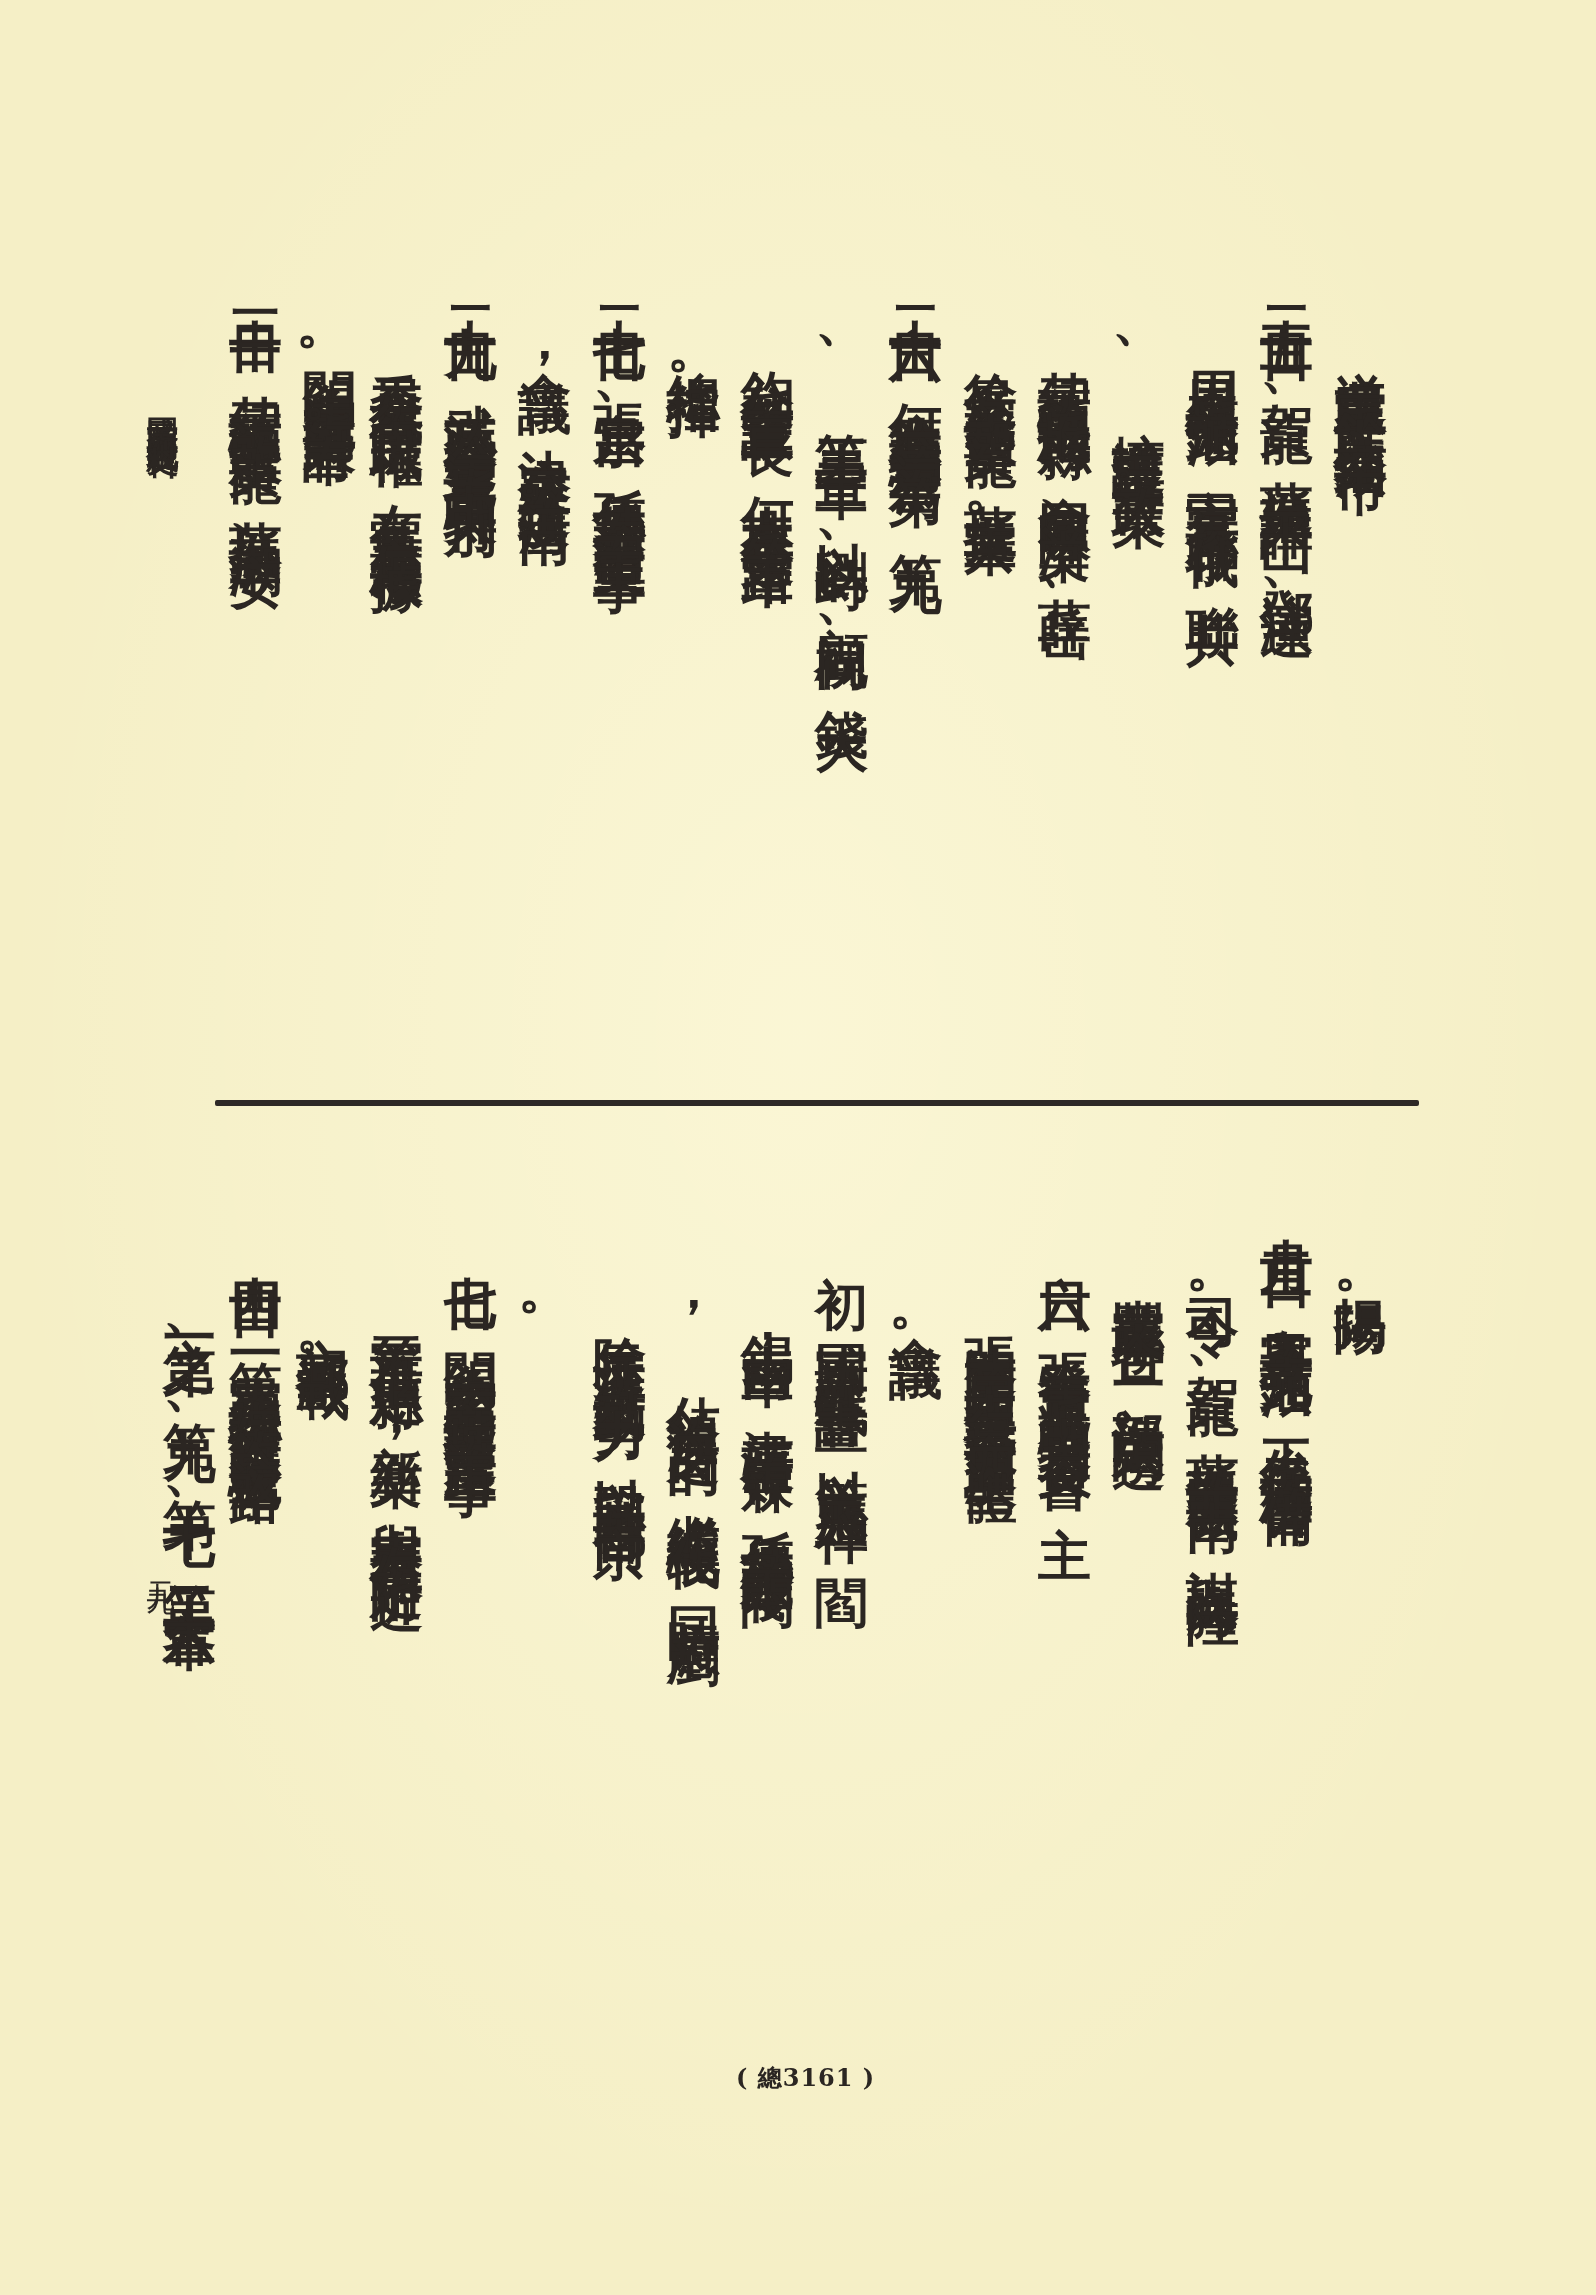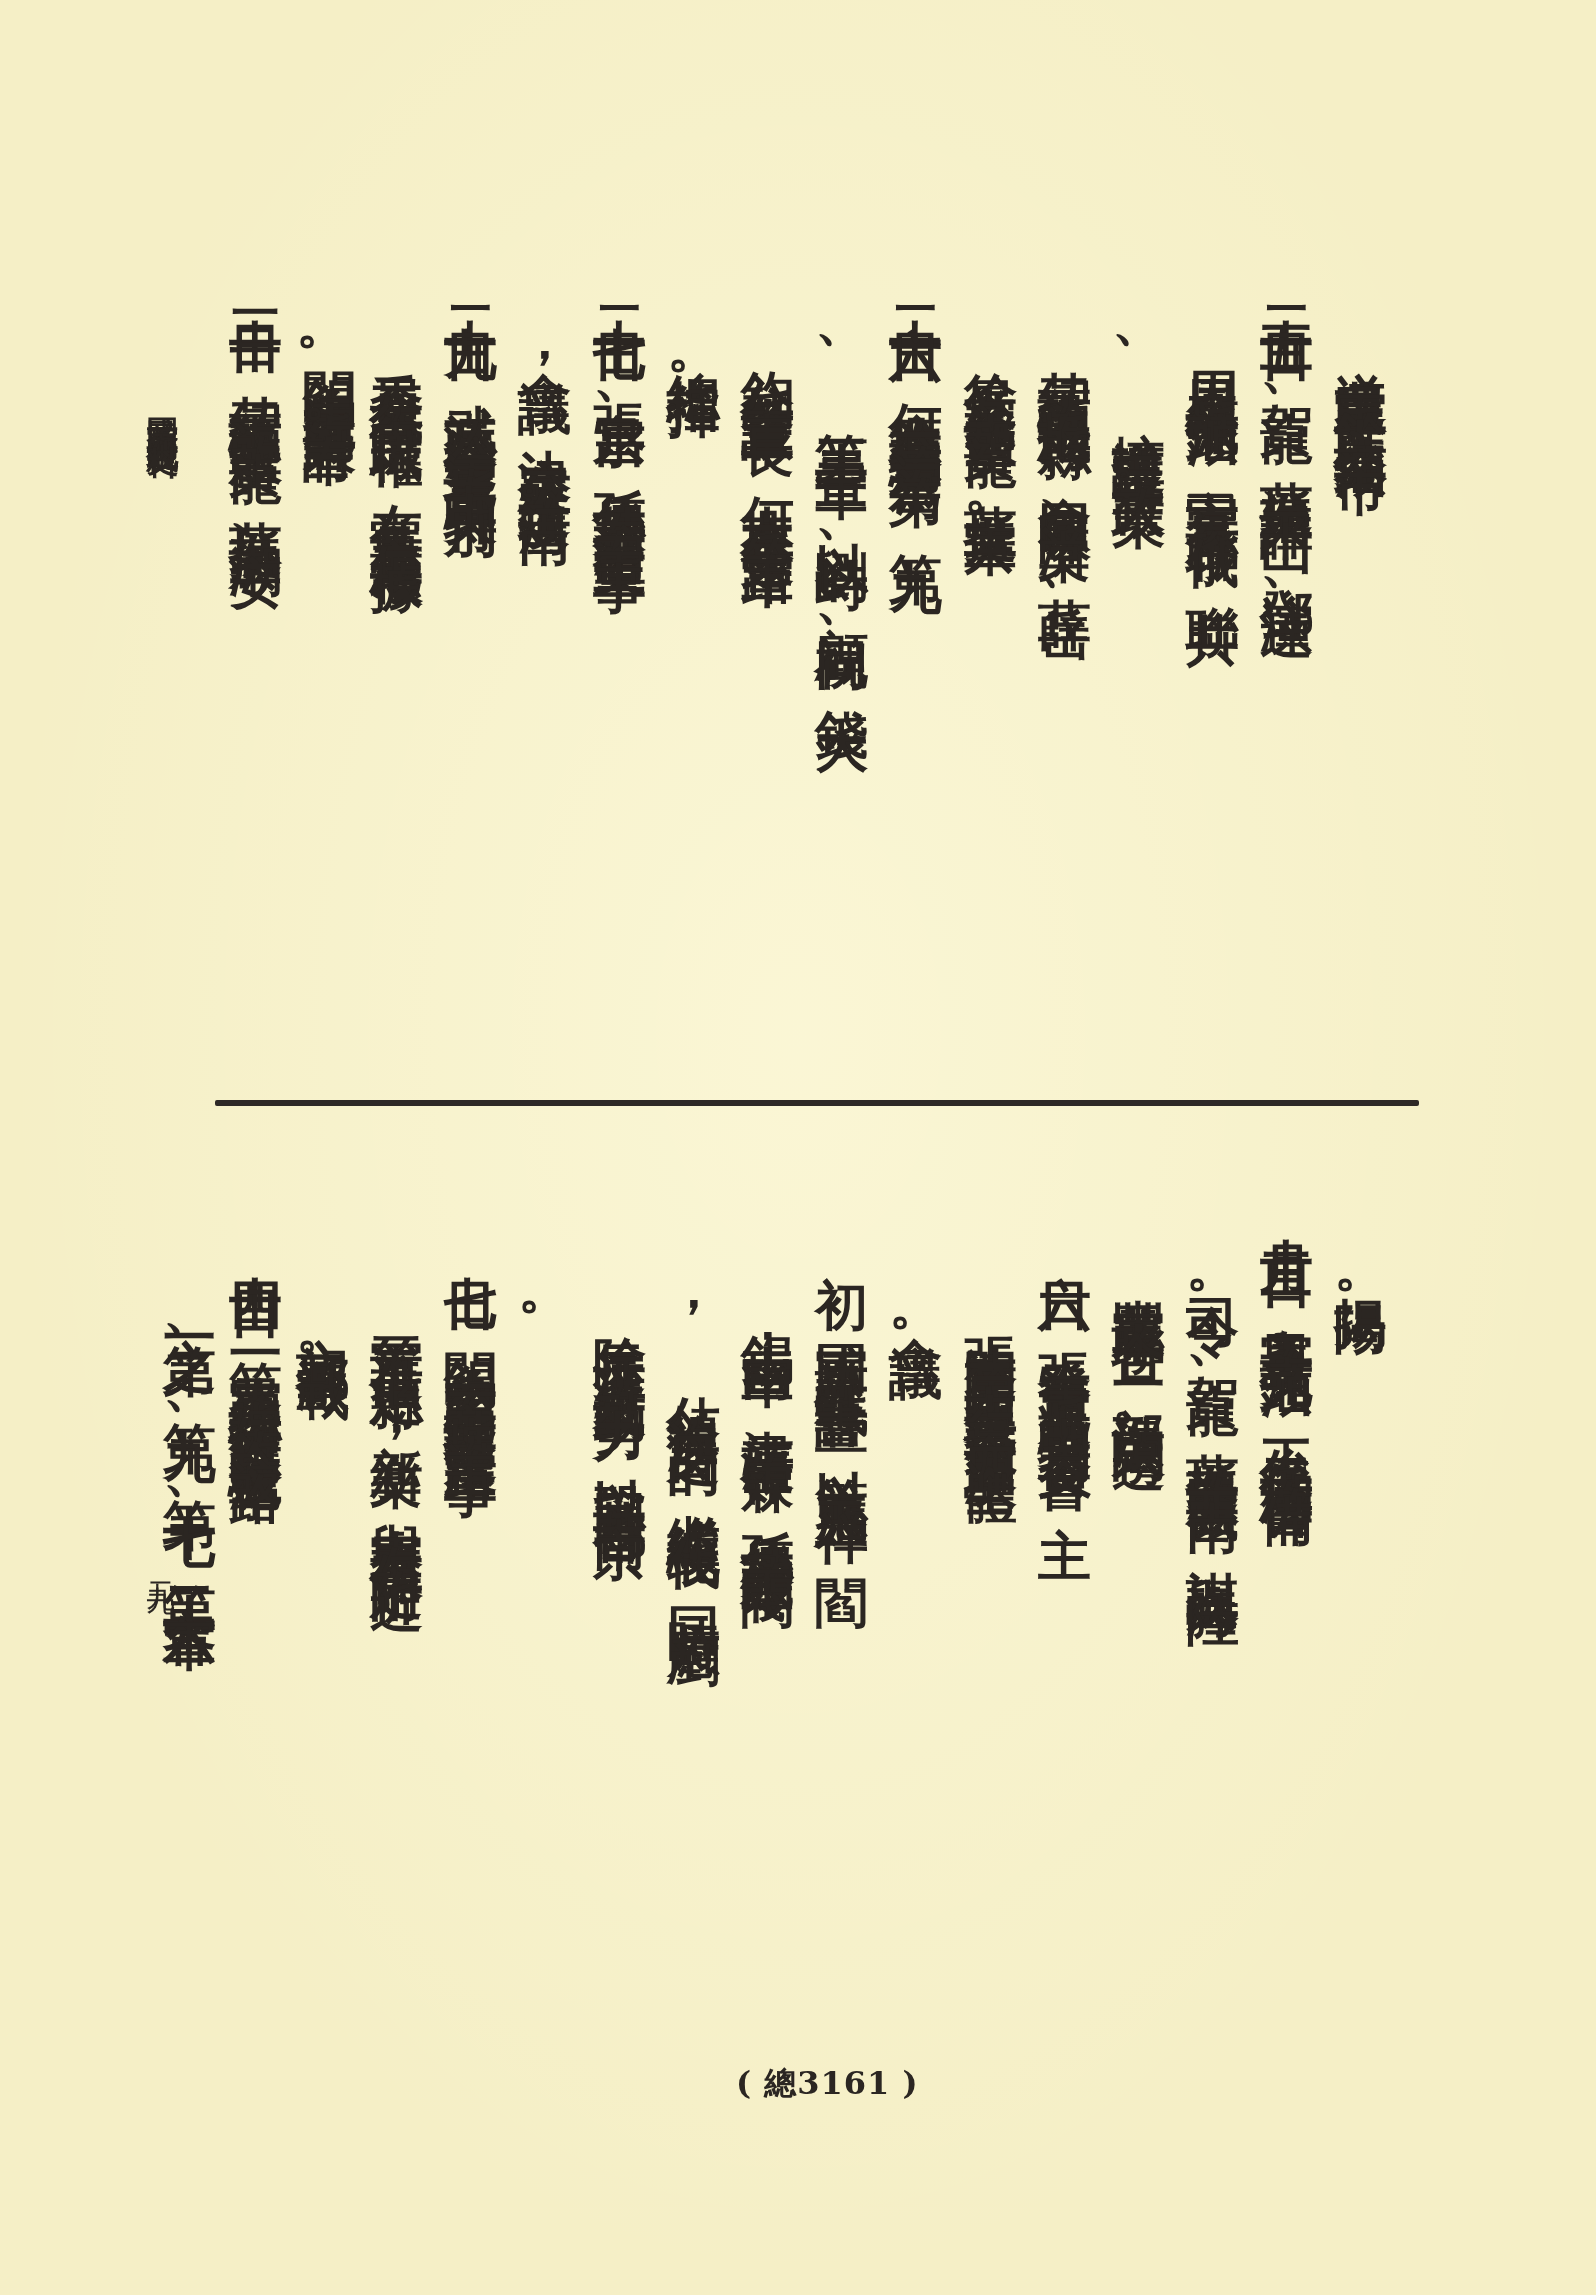--- a/index.html
+++ b/index.html
@@ -40,21 +40,21 @@
   }
   .pagenum {
     position: absolute; left: 141px; top: 1560px;
     writing-mode: vertical-rl; text-orientation: upright;
     font-size: 28.5px; letter-spacing: 1.9px;
     font-family: "DejaVu Sans", "Liberation Sans", sans-serif;
     color: #2b2622;
   }
   .footer {
     position: absolute; left: 736px; top: 2062px;
-    font-size: 32px; font-weight: bold; letter-spacing: 1px;
+    font-size: 24px; font-weight: bold; letter-spacing: 1px;
     font-family: "DejaVu Serif", "Liberation Serif", serif;
     color: #2b2622;
   }
 </style>
 </head>
 <body>
 
 <div class="page">
 
   <div class="col" style="left:1333px; top:268px;">　逆農民軍千餘人入據汕頭市。</div>

